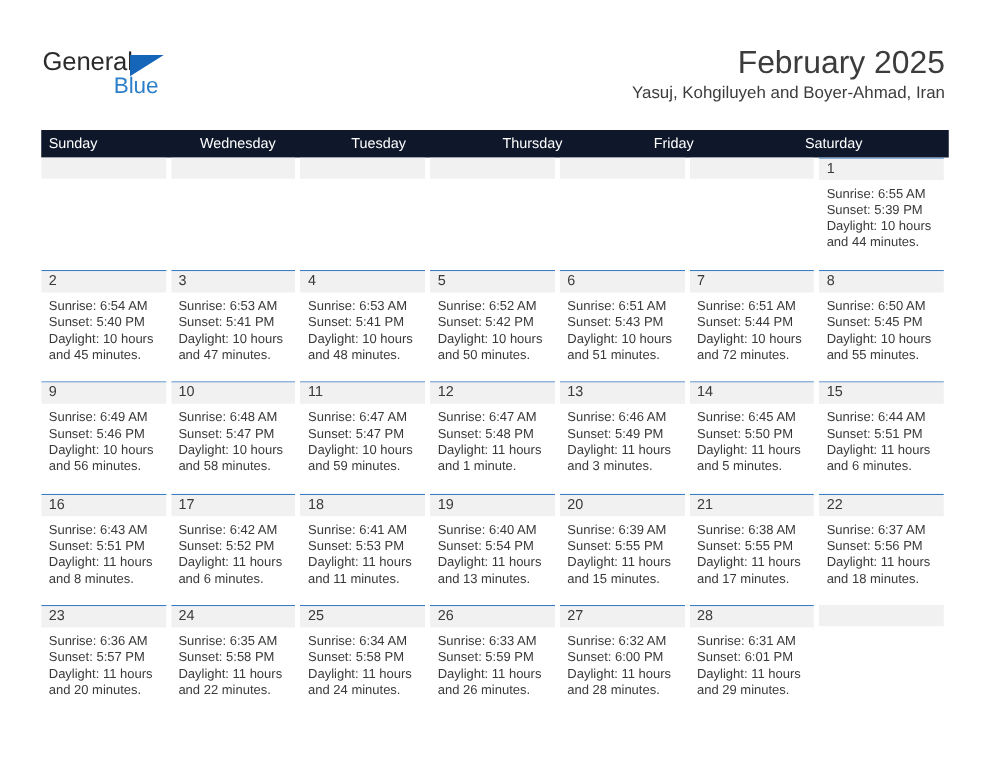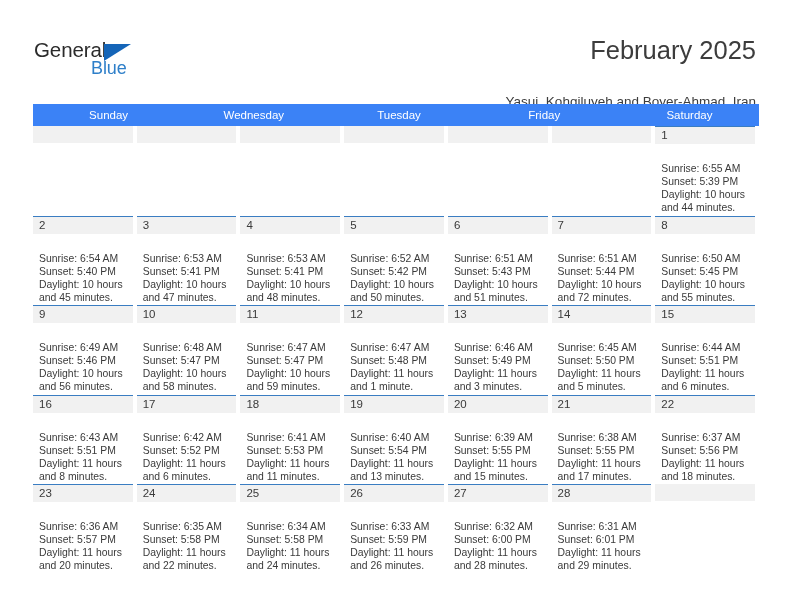--- a/index.html
+++ b/index.html
@@ -68,39 +68,38 @@
     top: 36px;
     font-size: 25.5px;
     color: #3c3c3c;
     text-align: center;
     white-space: nowrap;
     font-weight: normal;
   }
   .subtitle {
     position: absolute;
     right: 36px;
-    top: 94px;
+    top: 66px;
     font-size: 13.5px;
     color: #3c3c3c;
     text-align: center;
     white-space: nowrap;
   }
 
   
   .calendar {
     position: absolute;
     left: 33px;
     top: 104px;
     width: 726px;
   }
   .dow-row {
     display: flex;
-    background: #3b82f6;
+    background: #0f172a;
     height: 22px;
-    text-align: center;
   }
   .dow {
     flex: 1 1 0;
     color: #ffffff;
     font-size: 11.5px;
     line-height: 22px;
     padding-left: 6px;
     box-sizing: border-box;
     white-space: nowrap;
     overflow: hidden;
@@ -136,21 +135,21 @@
     padding-left: 6px;
     box-sizing: border-box;
     font-size: 11.5px;
     color: #3a3a3a;
   }
   .cell.empty .daynum-band {
     background: #f1f1f1;
   }
   .details {
     padding-left: 6px;
-    padding-top: 18px;
+    padding-top: 5px;
     font-size: 10.4px;
     line-height: 13.1px;
     color: #3a3a3a;
   }
   .details div {
     white-space: nowrap;
   }
 </style>
 </head>
 <body>
@@ -165,20 +164,21 @@
     </div>
     <div class="title">February 2025</div>
     <div class="subtitle">Yasuj, Kohgiluyeh and Boyer-Ahmad, Iran</div>
   </div>
 
   <div class="calendar">
     <div class="dow-row">
       <div class="dow">Sunday</div>
       <div class="dow">Wednesday</div>
       <div class="dow">Tuesday</div>
+      <div class="dow">Thursday</div>
       <div class="dow">Friday</div>
       <div class="dow">Saturday</div>
     </div>
 
     <div id="weeks-container">
         <div class="week">
           <div class="cell empty">
             <div class="cell-inner">
               <div class="daynum-band"></div>
             </div>

